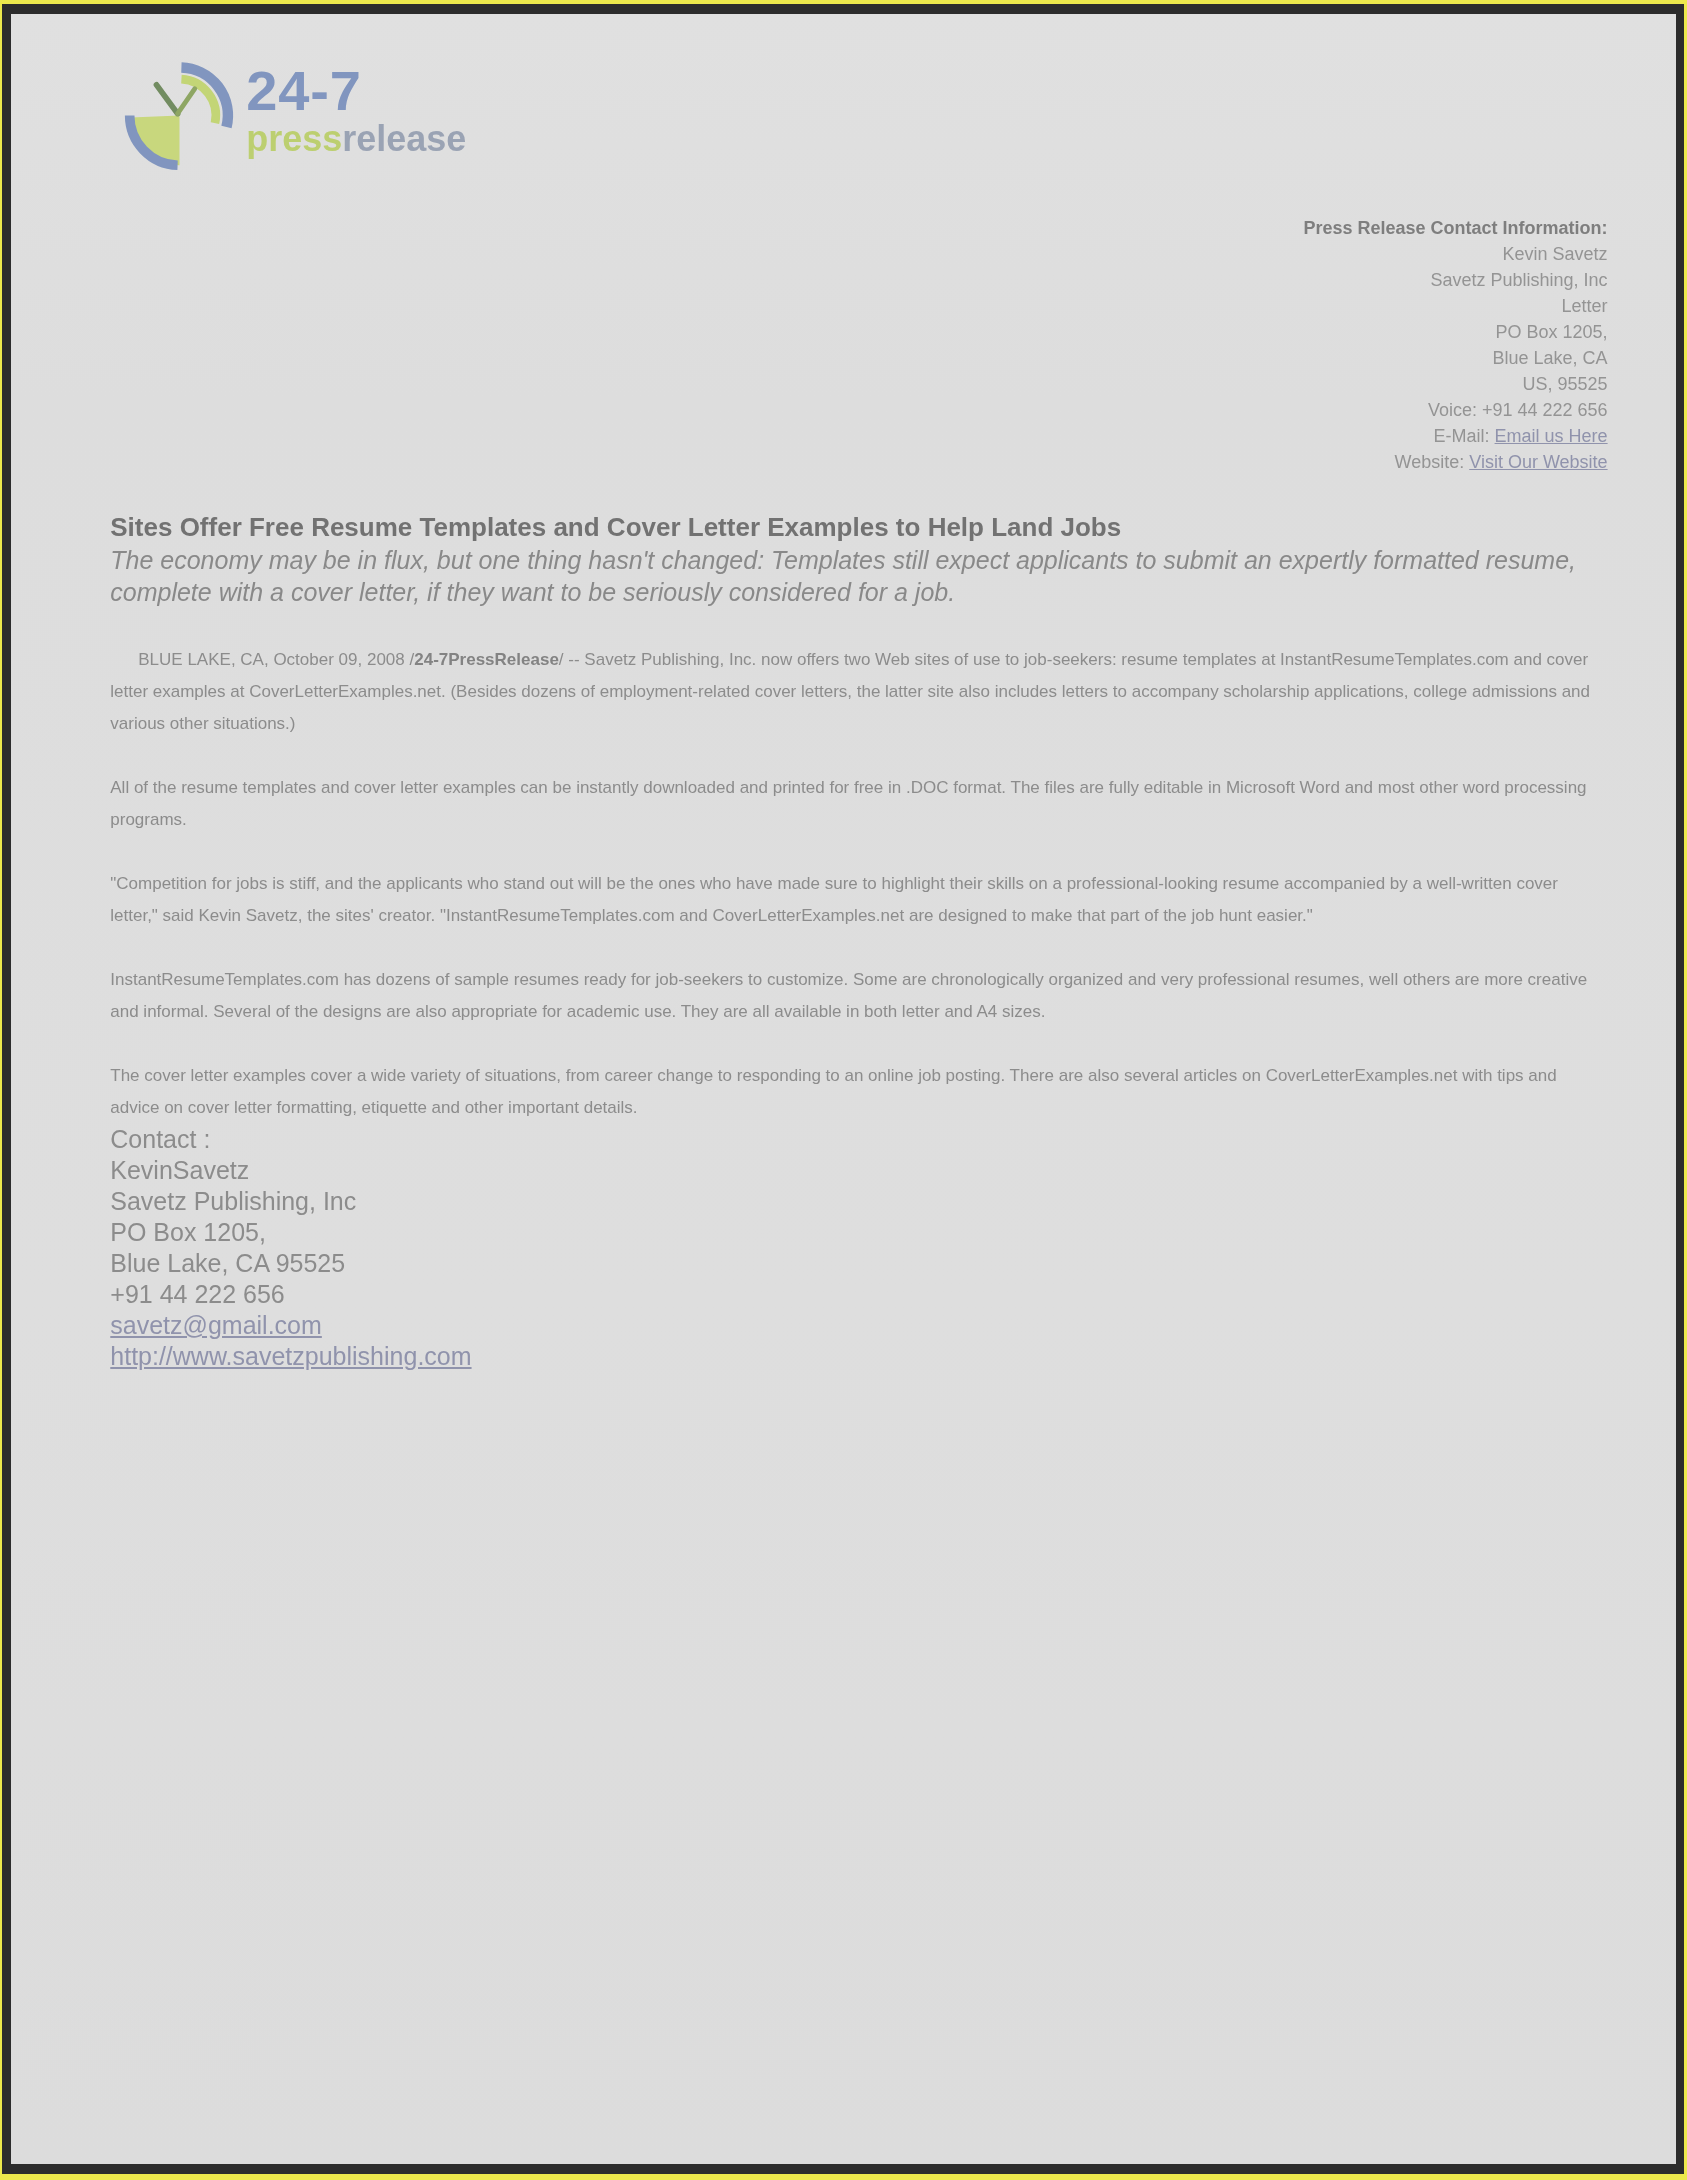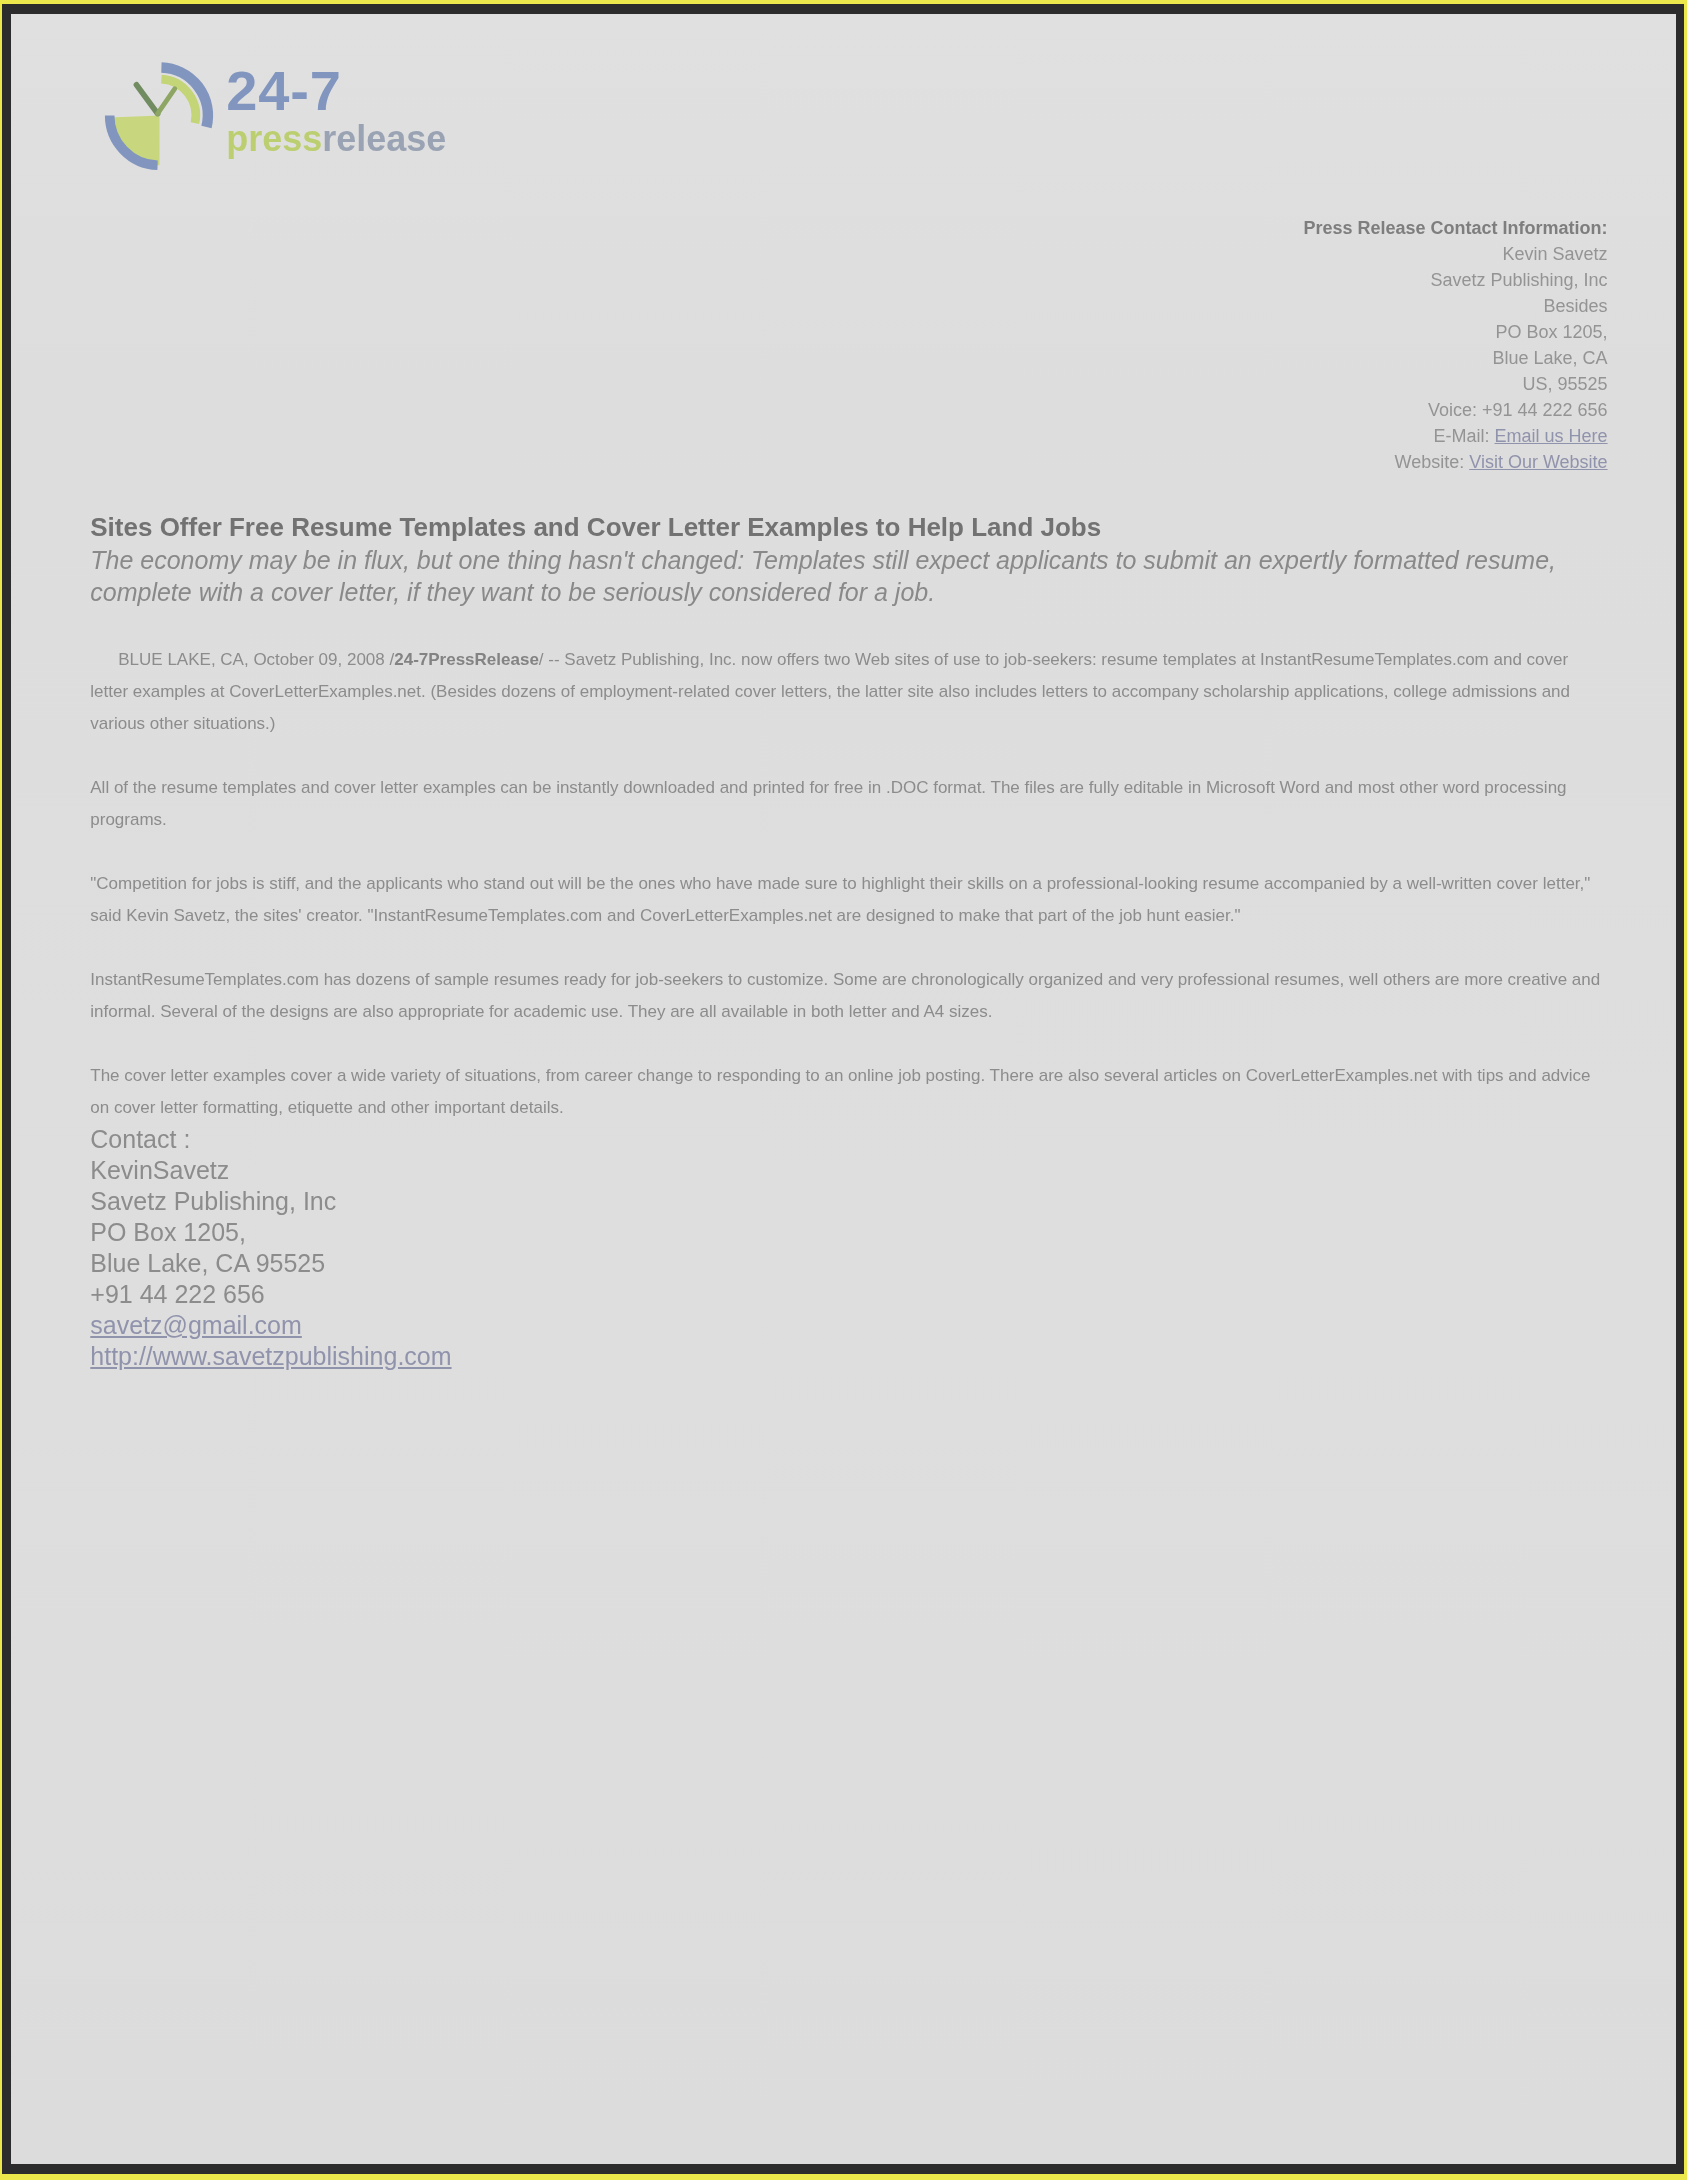--- a/index.html
+++ b/index.html
@@ -16,21 +16,21 @@
     background: #2c2c2c;              
   }
   .page {
     position: absolute;
     left: 9.6px; top: 10.5px; right: 7.9px; bottom: 9.6px;
     background: linear-gradient(180deg, #e0e0e0 0%, #dddddd 18%, #dedede 60%, #dcdcdc 100%);
     filter: blur(0.4px);             
     overflow: hidden;
   }
   .content {
-    padding: 0 68px 0 79px;
+    padding: 0 68px 0 99px;
   }
 
   
   .logo {
     margin: 44px 0 0 12.2px;
     display: flex; align-items: flex-start;
     opacity: 0.82;
     width: 419px;
   }
   .logo svg { width: 115px; height: 115px; flex: 0 0 auto; }
@@ -105,21 +105,21 @@
         <div class="logo-text">
           <div class="logo-number">24-7</div>
           <div class="logo-sub"><span class="logo-press">press</span><span class="logo-release">release</span></div>
         </div>
       </div>
 
       <div class="press-contact">
         <div class="title">Press Release Contact Information:</div>
         <div>Kevin Savetz</div>
         <div>Savetz Publishing, Inc</div>
-        <div>Besides</div>
+        <div>Letter</div>
         <div>PO Box 1205,</div>
         <div>Blue Lake, CA</div>
         <div>US, 95525</div>
         <div>Voice: +91 44 222 656</div>
         <div><span>E-Mail: </span><a class="doc-link">Email us Here</a></div>
         <div><span>Website: </span><a class="doc-link">Visit Our Website</a></div>
       </div>
 
       <div class="headline">Sites Offer Free Resume Templates and Cover Letter Examples to Help Land Jobs</div>
       <div class="subtitle">The economy may be in flux, but one thing hasn't changed: Templates still expect applicants to submit an expertly formatted resume, complete with a cover letter, if they want to be seriously considered for a job.</div>

